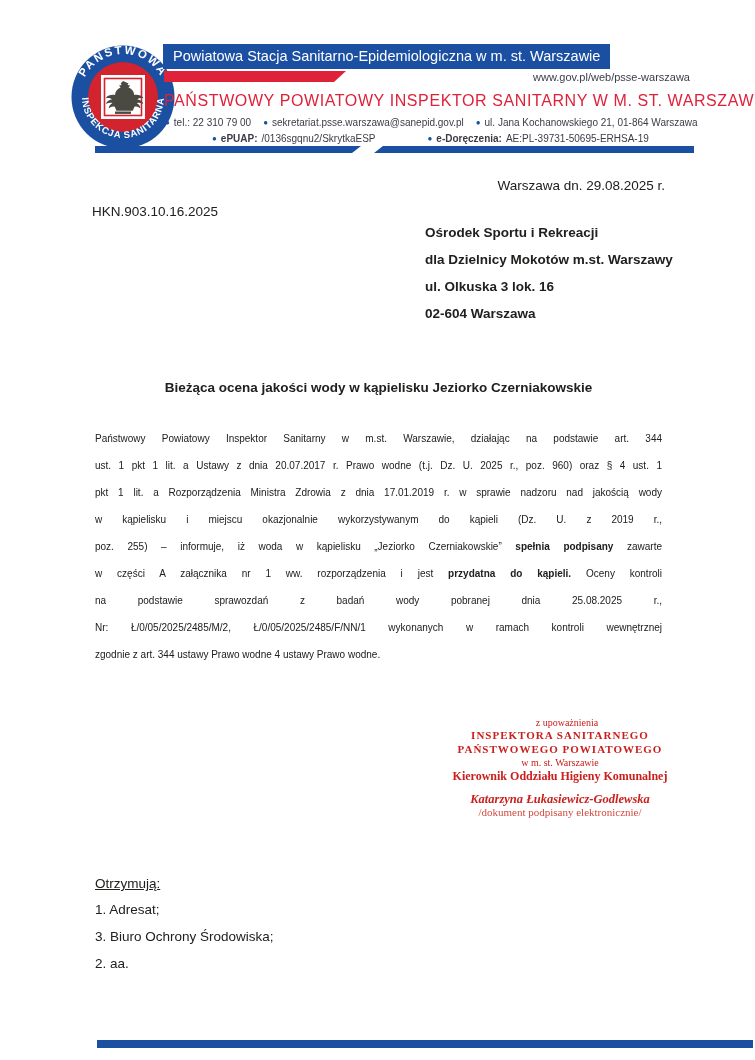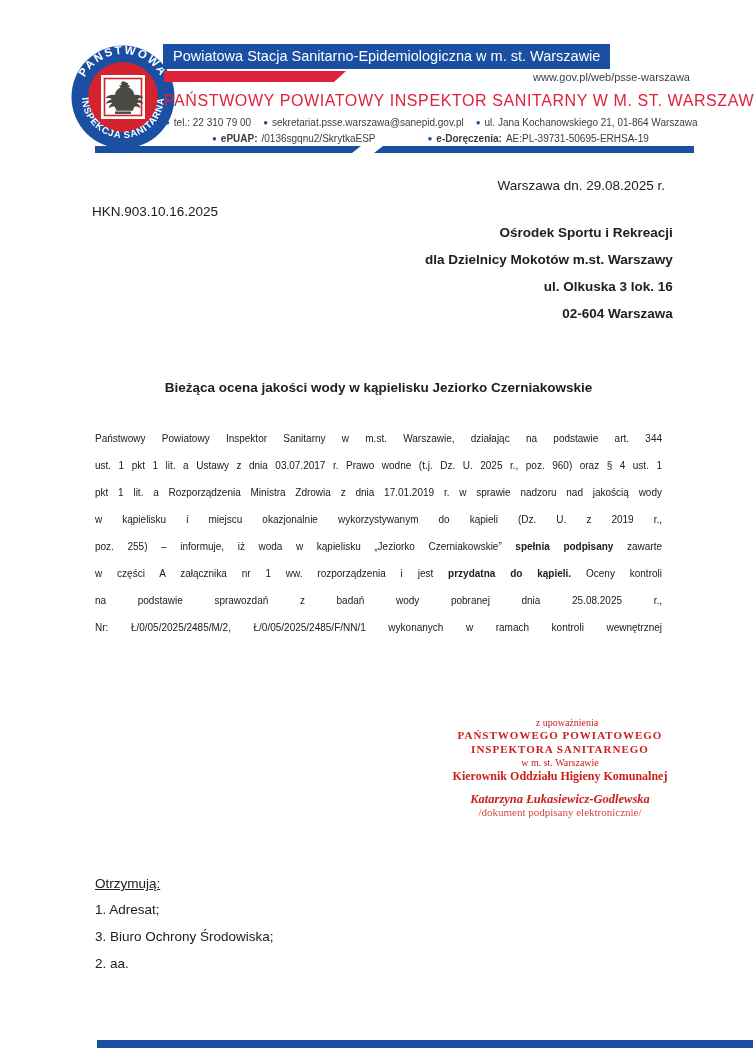--- a/index.html
+++ b/index.html
@@ -17,21 +17,21 @@
   .cline .itm{display:flex;gap:4px;align-items:center;}
   .dot{color:#1b4fa1;font-size:8px;line-height:1;}
   .bld{font-weight:bold;}
   .hbar{position:absolute;top:146px;height:7px;background:#1b4fa1;}
   .hbar.l{left:95px;width:266px;clip-path:polygon(0 0,100% 0,calc(100% - 9px) 100%,0 100%);}
   .hbar.r{left:374px;width:320px;clip-path:polygon(9px 0,100% 0,100% 100%,0 100%);}
   .fbar{position:absolute;top:1040px;left:97px;width:656px;height:8px;background:#1b4fa1;}
   
   .dateline{position:absolute;top:178px;right:90px;font-size:13.5px;}
   .refno{position:absolute;top:204px;left:92px;font-size:13.5px;}
-  .recipient{position:absolute;top:219px;left:425px;font-size:13.5px;font-weight:bold;text-align:right;}
+  .recipient{position:absolute;top:219px;left:425px;font-size:13.5px;font-weight:bold;}
   .recipient div{line-height:27px;}
   .subject{position:absolute;top:380px;left:95px;width:567px;text-align:center;
            font-size:13.5px;font-weight:bold;}
   .bodytext{position:absolute;top:425px;left:95px;width:567px;font-size:10px;}
   .bline{line-height:27px;text-align:justify;}
   .bline.jl{text-align-last:justify;}
   .bline .b{font-weight:bold;}
   
   .signature{position:absolute;top:716px;left:438px;width:244px;text-align:center;
              font-family:"Liberation Serif",serif;color:#c9201d;}
@@ -121,33 +121,34 @@
       <div>Ośrodek Sportu i Rekreacji</div>
       <div>dla Dzielnicy Mokotów m.st. Warszawy</div>
       <div>ul. Olkuska 3 lok. 16</div>
       <div>02-604 Warszawa</div>
     </div>
 
   <div class="subject">Bieżąca ocena jakości wody w kąpielisku Jeziorko Czerniakowskie</div>
 
   <div class="bodytext">
       <div class="bline jl"><span>Państwowy Powiatowy Inspektor Sanitarny w m.st. Warszawie, działając na podstawie art. 344</span></div>
-      <div class="bline jl"><span>ust. 1 pkt 1 lit. a Ustawy z dnia 03.07.2017 r. Prawo wodne (t.j. Dz. U. 2025 r., poz. 960) oraz § 4 ust. 1</span></div>
+      <div class="bline jl"><span>ust. 1 pkt 1 lit. a Ustawy z dnia 20.07.2017 r. Prawo wodne (t.j. Dz. U. 2025 r., poz. 960) oraz § 4 ust. 1</span></div>
       <div class="bline jl"><span>pkt 1 lit. a Rozporządzenia Ministra Zdrowia z dnia 17.01.2019 r. w sprawie nadzoru nad jakością wody</span></div>
       <div class="bline jl"><span>w kąpielisku i miejscu okazjonalnie wykorzystywanym do kąpieli (Dz. U. z 2019 r.,</span></div>
       <div class="bline jl"><span>poz. 255) – informuje, iż woda w kąpielisku „Jeziorko Czerniakowskie” </span><span class="b">spełnia podpisany</span><span> zawarte</span></div>
       <div class="bline jl"><span>w części A załącznika nr 1 ww. rozporządzenia i jest </span><span class="b">przydatna do kąpieli.</span><span> Oceny kontroli</span></div>
       <div class="bline jl"><span>na podstawie sprawozdań z badań wody pobranej dnia 25.08.2025 r.,</span></div>
       <div class="bline jl"><span>Nr: Ł/0/05/2025/2485/M/2, Ł/0/05/2025/2485/F/NN/1 wykonanych w ramach kontroli wewnętrznej</span></div>
+      <div class="bline"><span>zgodnie z art. 344 ustawy Prawo wodne 4 ustawy Prawo wodne.</span></div>
     </div>
 
   <div class="signature">
       <div class="sig-small sig-left">z upoważnienia</div>
+      <div class="sig-caps">INSPEKTORA SANITARNEGO</div>
       <div class="sig-caps">PAŃSTWOWEGO POWIATOWEGO</div>
-      <div class="sig-caps">INSPEKTORA SANITARNEGO</div>
       <div class="sig-small">w m. st. Warszawie</div>
       <div class="sig-bold">Kierownik Oddziału Higieny Komunalnej</div>
       <div class="sig-name">Katarzyna Łukasiewicz-Godlewska</div>
       <div class="sig-elec">/dokument podpisany elektronicznie/</div>
     </div>
 
   <div class="dist-head">Otrzymują:</div>
   <div class="dist-list">
       <div>1. Adresat;</div>
       <div>3. Biuro Ochrony Środowiska;</div>

